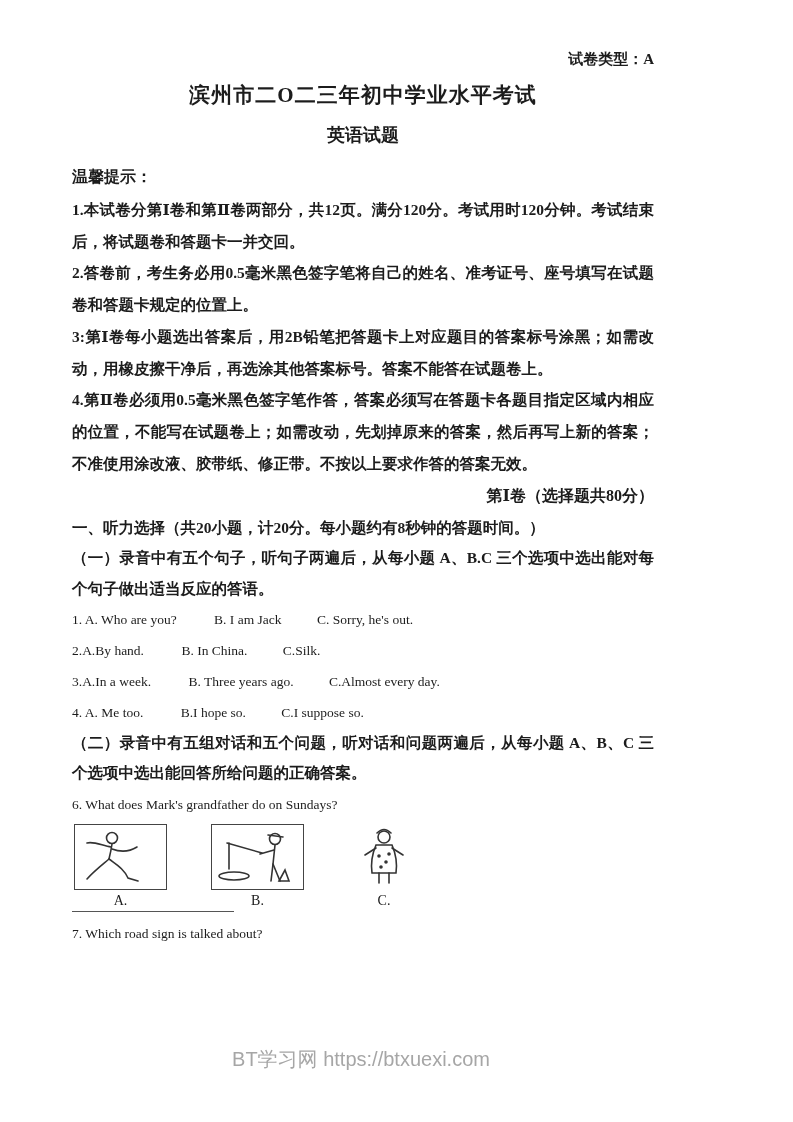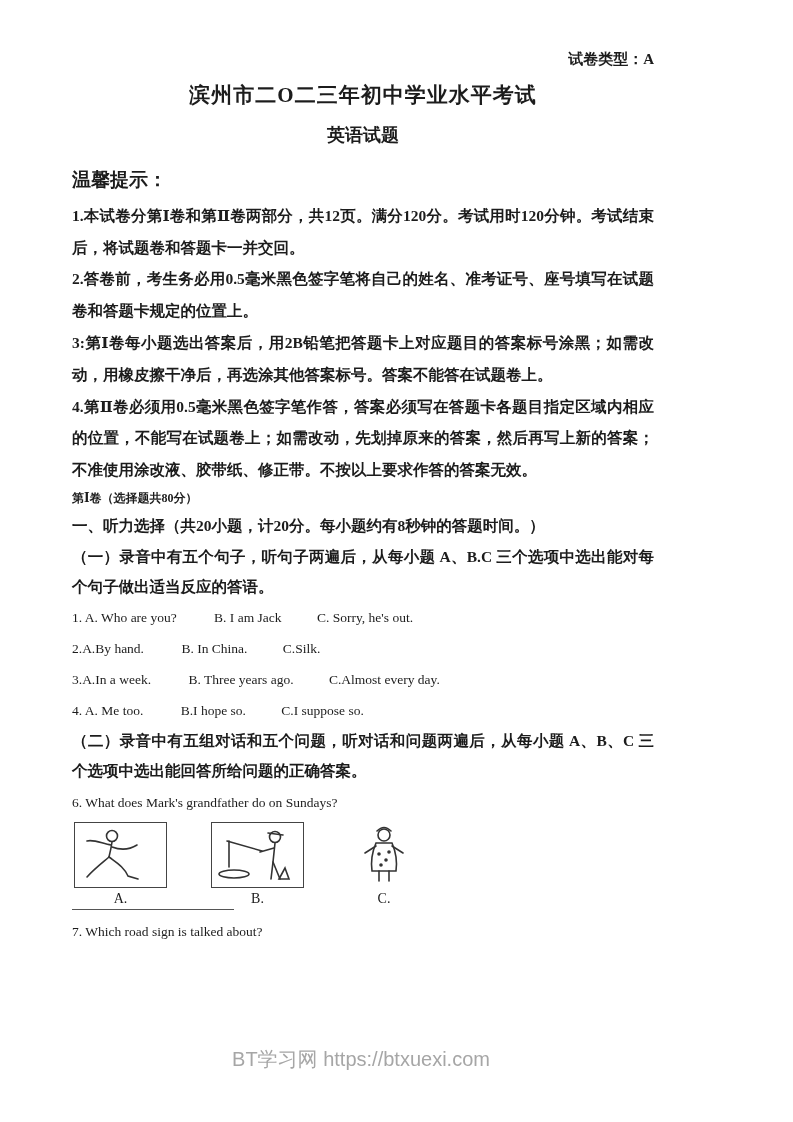--- a/index.html
+++ b/index.html
@@ -16,26 +16,26 @@
   .paper-type {
     text-align:right; font-weight:700; font-size:15px; margin-bottom:12px;
   }
   .title {
     text-align:center; font-weight:700; font-size:21px; letter-spacing:1px;
     margin:8px 0 14px 0;
   }
   .subtitle {
     text-align:center; font-weight:700; font-size:18px; margin-bottom:14px;
   }
-  .tips-heading { font-weight:700; font-size:19px; line-height:2.05; }
+  .tips-heading { font-weight:700; font-size:16px; line-height:2.05; }
   .notice {
     font-weight:700; font-size:15.5px; line-height:2.05; text-align:justify;
   }
   .section-title {
-    text-align:left; font-weight:700; font-size:12px; line-height:2.0;
+    text-align:right; font-weight:700; font-size:16px; line-height:2.0;
   }
   .part-heading { font-weight:700; font-size:15.5px; line-height:2.05; }
   .sub-instruction {
     font-weight:700; font-size:15.5px; line-height:1.95; text-align:justify;
   }
   .q-row { font-size:13.5px; line-height:2.3; font-weight:400; }
   .q-row .opt { display:inline-block; }
   .q-row .opt-a { margin-right:34px; }
   .q-row .opt-b { margin-right:32px; }
   .q-line { font-size:13.5px; line-height:2.3; font-weight:400; }

